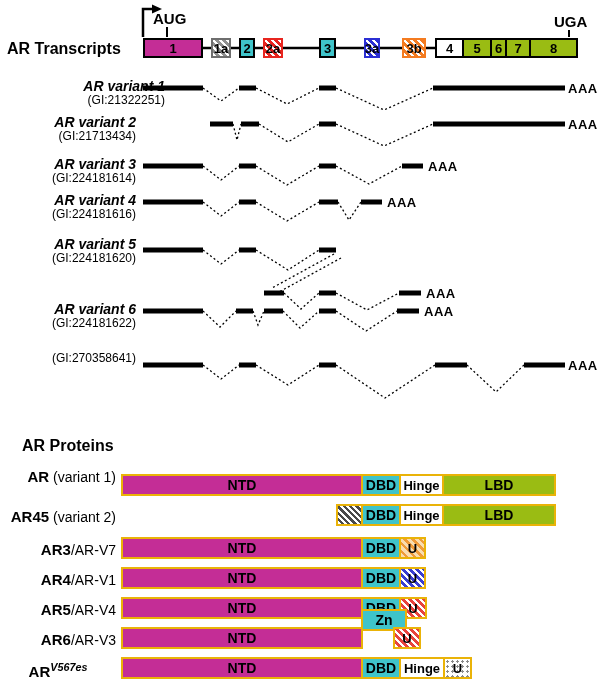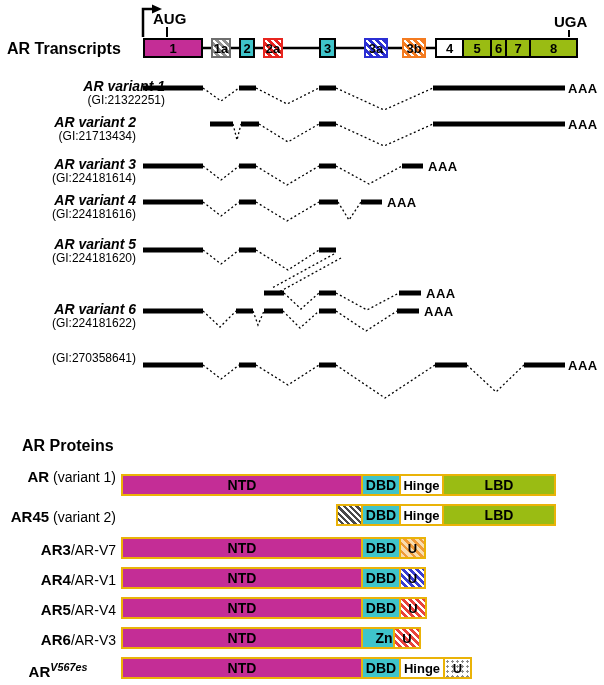--- a/index.html
+++ b/index.html
@@ -148,21 +148,21 @@
     </div>
   <div class="exon fill-teal" style="left:239px;width:16px;">
       <span>2</span>
     </div>
   <div class="exon hatch-red" style="left:263px;width:20px;">
       <span>2a</span>
     </div>
   <div class="exon fill-teal" style="left:319px;width:17px;">
       <span>3</span>
     </div>
-  <div class="exon hatch-blue" style="left:364px;width:24px;">
+  <div class="exon hatch-blue" style="left:364px;width:16px;">
       <span>3a</span>
     </div>
   <div class="exon hatch-orange" style="left:402px;width:24px;">
       <span>3b</span>
     </div>
   <div class="exon fill-white" style="left:435px;width:29px;">
       <span>4</span>
     </div>
   <div class="exon fill-green" style="left:462px;width:30px;">
       <span>5</span>
@@ -276,21 +276,21 @@
       <span>DBD</span>
     </div>
   <div class="dom hatch-red-k small" style="left:399px;top:597px;width:28px;">
       <span>U</span>
     </div>
 
   <div class="plabel" style="top:631px;"><b>AR6</b><span>/AR-V3</span></div>
   <div class="dom fill-magenta" style="left:121px;top:627px;width:242px;">
       <span>NTD</span>
     </div>
-  <div class="dom fill-teal" style="left:361px;top:627px;width:46px;">
+  <div class="dom fill-teal" style="left:361px;top:609px;width:46px;">
       <span>Zn</span>
     </div>
   <div class="dom hatch-red-k small" style="left:393px;top:627px;width:28px;">
       <span>U</span>
     </div>
 
   <div class="plabel" style="top:661px;text-align:center;"><b><span>AR</span><sup style="font-style:italic;">V567es</sup></b></div>
   <div class="dom fill-magenta" style="left:121px;top:657px;width:242px;">
       <span>NTD</span>
     </div>

